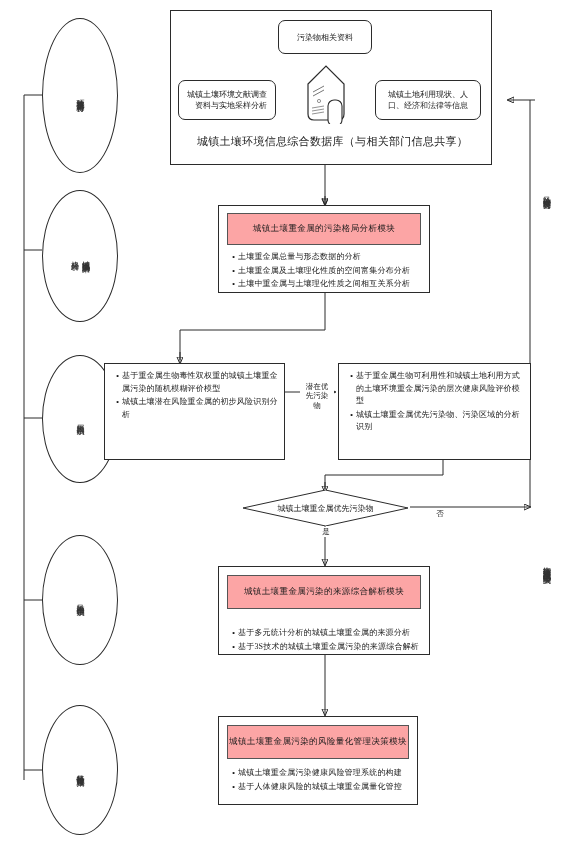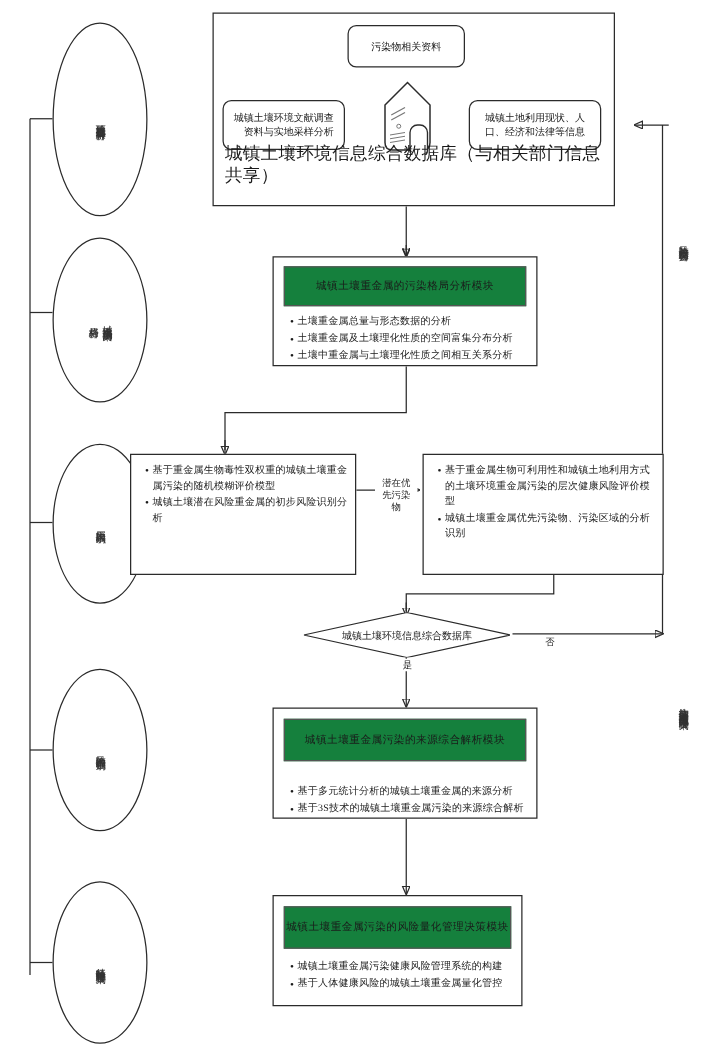--- a/index.html
+++ b/index.html
@@ -25,21 +25,21 @@
     text-align:center;
     white-space:pre-line;
     color:#333;
   }
 
   
   .group-box{border:1px solid #2b2b2b;background:#fff;}
 
   
   .module-title{
-    border:1px solid #555;background:#15803d;
+    border:1px solid #555;background:#fca5a5;
     display:flex;align-items:center;justify-content:center;
     font-size:8.5px;letter-spacing:.4px;text-align:center;color:#1a1a1a;
   }
 
   
   .bullets{font-size:8px;line-height:12.5px;color:#1a1a1a;}
   .bullets .bi{display:flex;align-items:flex-start;margin-bottom:1px;}
   .bullets .dot{
     flex:0 0 auto;width:9px;text-align:center;
     font-size:9px;line-height:12.5px;
@@ -177,22 +177,22 @@
       <line x1="13" y1="34" x2="24" y2="28" stroke="#777" stroke-width="1"></line>
       <line x1="12" y1="46" x2="24" y2="44" stroke="#777" stroke-width="0.8"></line>
       <line x1="12" y1="49" x2="24" y2="47" stroke="#777" stroke-width="0.8"></line>
       <line x1="12" y1="52" x2="24" y2="50" stroke="#777" stroke-width="0.8"></line>
       <circle cx="19" cy="39" r="1.6" fill="none" stroke="#777" stroke-width="0.8"></circle>
       <rect x="28" y="38" width="14" height="26" rx="6" ry="6" fill="#fff" stroke="#2b2b2b" stroke-width="1.1"></rect>
     </svg>
   </div>
 
   <div class="node" style="left:180px;top:134px;width:305px;height:16px;
-              display:flex;align-items:flex-end;justify-content:center;
-              font-size:14px;letter-spacing:.3px;font-family:Liberation Mono, monospace;">
+              display:flex;align-items:flex-start;justify-content:center;
+              font-size:11px;letter-spacing:.3px;font-family:Liberation Mono, monospace;">
     <span>城镇土壤环境信息综合数据库（与相关部门信息共享）</span>
   </div>
 
   <div class="node group-box" style="left:218px;top:205px;width:212px;height:88px;">
     <div class="module-title" style="margin:7px 8px 0 8px;height:30px;">
       <span>城镇土壤重金属的污染格局分析模块</span>
     </div>
     <div class="bullets" style="margin:6px 6px 0 10px;">
       <div class="bi">
         <span class="dot">•</span>
@@ -240,21 +240,21 @@
         <span class="btxt">城镇土壤重金属优先污染物、污染区域的分析识别</span>
       </div>
     </div>
   </div>
 
   <div class="diamond-wrap" style="left:243px;top:490px;width:165px;height:36px;">
     <svg width="165" height="36" viewBox="0 0 165 36">
       <polygon points="82.5,0 165,18 82.5,36 0,18" fill="#fff" stroke="#2b2b2b" stroke-width="1"></polygon>
     </svg>
     <div class="diamond-label">
-      <span>城镇土壤环境信息综合数据库</span>
+      <span>城镇土壤重金属优先污染物</span>
     </div>
   </div>
 
   <div class="edge-label" style="left:318px;top:527px;width:16px;">
     <span>是</span>
   </div>
 
   <div class="edge-label" style="left:432px;top:509px;width:16px;">
     <span>否</span>
   </div>

